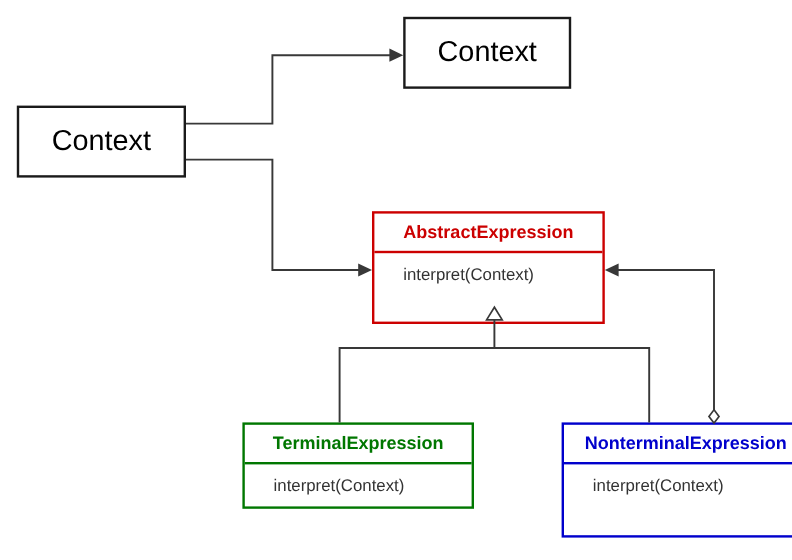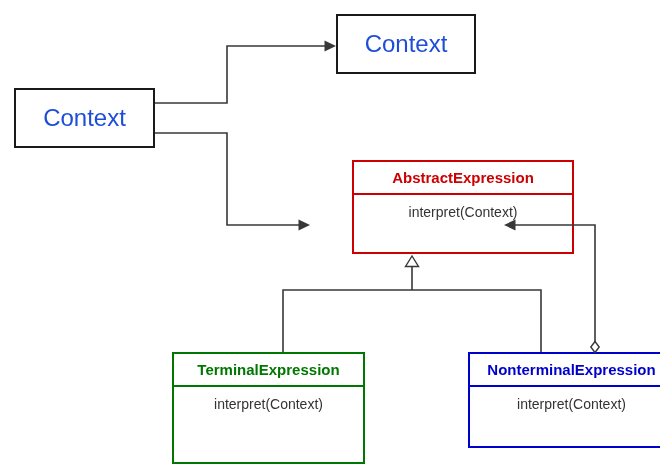--- a/index.html
+++ b/index.html
@@ -10,47 +10,47 @@
     font-family:"Liberation Sans",sans-serif;
     overflow:hidden;
   }
   
   .plainbox{
     position:absolute;
     box-sizing:border-box;
     border:2px solid #1a1a1a;
     background:#ffffff;
     display:flex;align-items:center;justify-content:center;
-    font-size:24px;color:#1d4ed8;
+    font-size:24px;color:#000000;
   }
   .node-client{left:14px;top:88px;width:141px;height:60px;}
   .node-context{left:336px;top:14px;width:140px;height:60px;}
   
   .umlbox{
     position:absolute;
     box-sizing:border-box;
     border:2px solid var(--accent,#000);
     background:#ffffff;
   }
   .umlbox .umltitle{
     box-sizing:border-box;
     height:33px;
     display:flex;align-items:center;justify-content:center;
     font-size:15px;font-weight:bold;
     color:var(--accent,#000);
     border-bottom:2px solid var(--accent,#000);
   }
   .umlbox .umlbody{
-    padding:9px 8px;
+    padding:9px 24px;
     font-size:14px;
     color:#333333;
-    text-align:center;
+    text-align:left;
   }
-  .node-abstract{left:310px;top:160px;width:222px;height:94px;margin-left:42px;}
-  .node-terminal{left:172px;top:352px;width:193px;height:112px;}
+  .node-abstract{left:310px;top:176px;width:194px;height:94px;}
+  .node-terminal{left:202px;top:352px;width:193px;height:72px;}
   .node-nonterminal{left:440px;top:352px;width:207px;height:96px;margin-left:28px;}
   
   svg.edges{
     position:absolute;left:0;top:0;width:660px;height:467px;
     pointer-events:none;
   }
   .edge{fill:none;stroke:var(--line,#383838);stroke-width:1.6;}
   .head{fill:var(--line,#383838);stroke:none;}
   .hollow{fill:#ffffff;stroke:var(--line,#383838);stroke-width:1.4;}
 </style>

